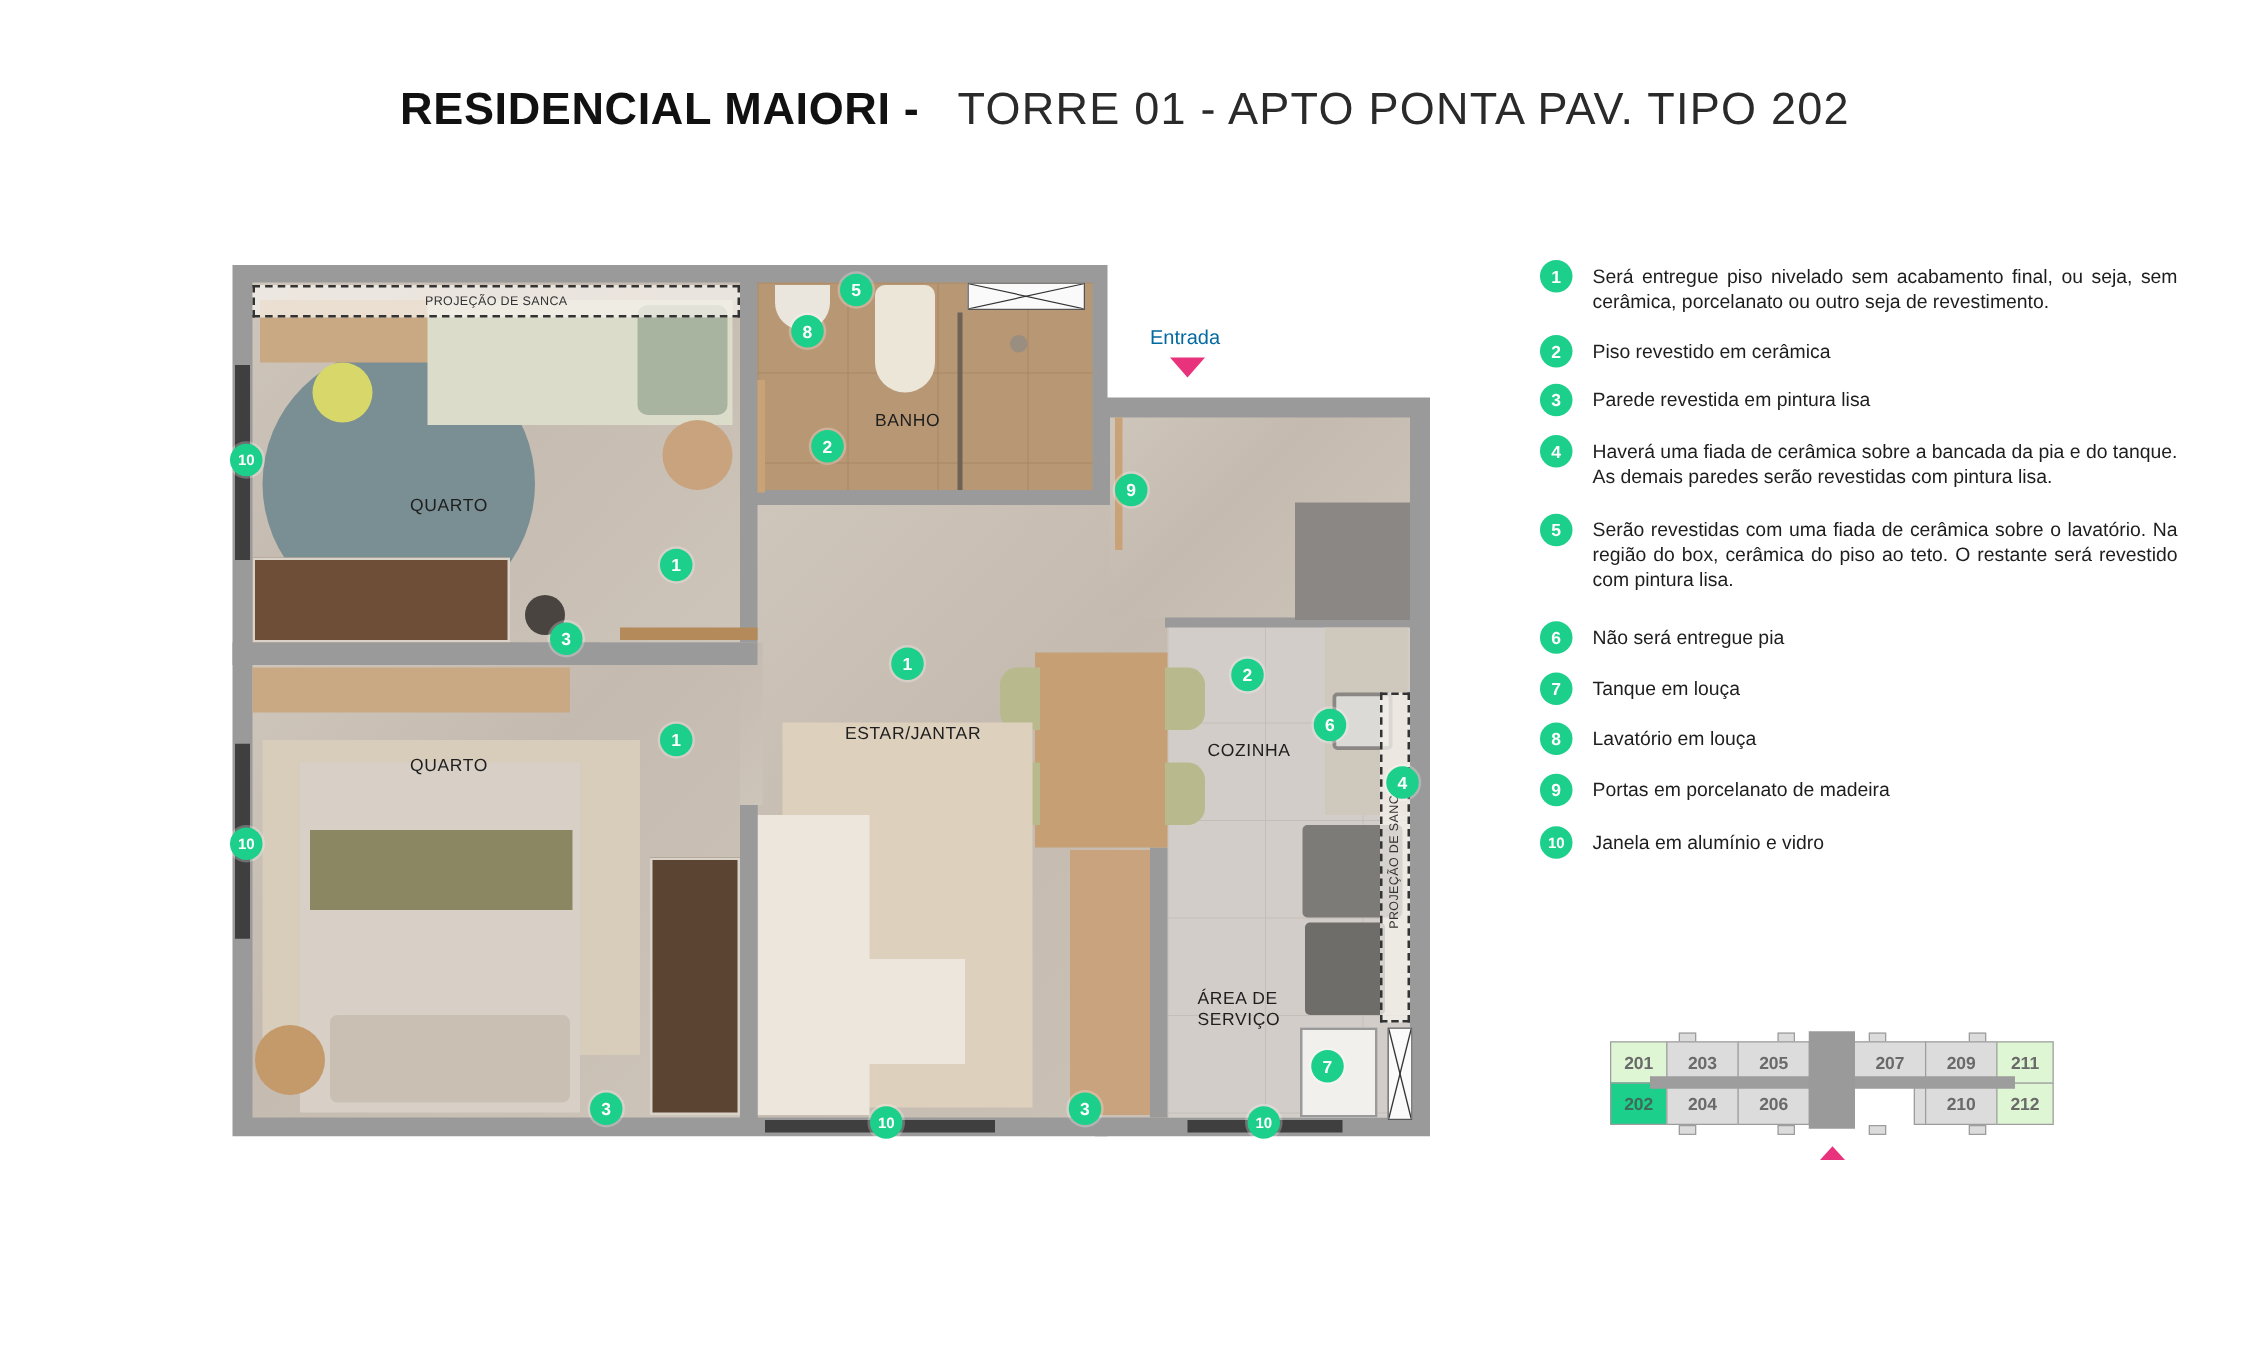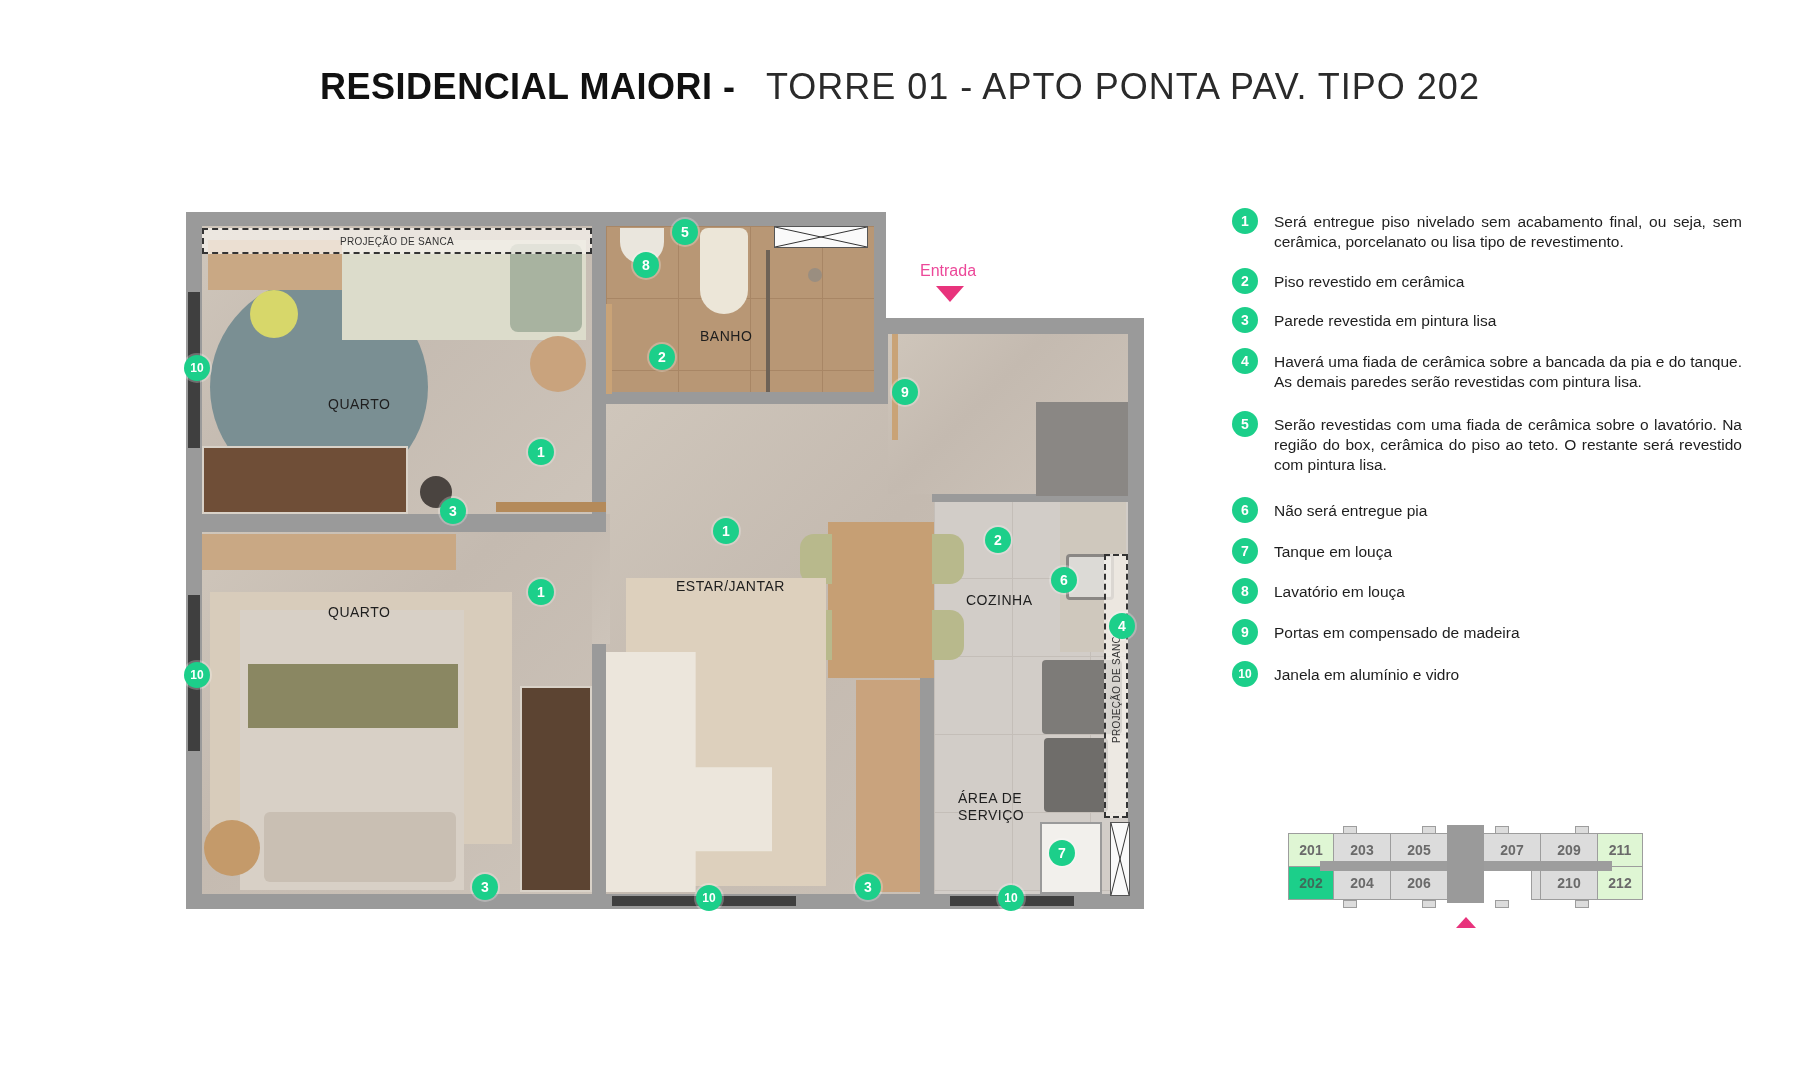--- a/index.html
+++ b/index.html
@@ -17,21 +17,21 @@
   .room-label{position:absolute;font-size:14px;letter-spacing:0.5px;color:#1e1e1e;text-align:left;line-height:17px;white-space:nowrap;}
   .marker{position:absolute;width:26px;height:26px;border-radius:50%;background:#1ccf8a;color:#fff;font-weight:700;font-size:14px;display:flex;align-items:center;justify-content:center;box-shadow:0 0 0 2px rgba(255,255,255,0.25);}
   .marker.small{font-size:12px;}
   .furn{position:absolute;}
   .sanca{position:absolute;border:2px dashed #333;background:rgba(245,242,236,0.75);font-size:10px;color:#333;display:flex;align-items:center;justify-content:center;letter-spacing:0.3px;}
   .xbox{position:absolute;background:#fafafa;border:1px solid #555;}
   .xbox svg{width:100%;height:100%;display:block;}
   .window{position:absolute;background:#3f3f3f;}
   .door{position:absolute;background:#c9a377;}
   
-  .entrada{position:absolute;font-size:16px;color:#ec4899;}
+  .entrada{position:absolute;font-size:16px;color:#0369a1;}
   .tri-down{position:absolute;width:0;height:0;border-left:14px solid transparent;border-right:14px solid transparent;border-top:16px solid #e8337c;}
   .tri-up{position:absolute;width:0;height:0;border-left:10px solid transparent;border-right:10px solid transparent;border-bottom:11px solid #e8337c;}
   
   .legend{position:absolute;left:1232px;top:212px;width:510px;}
   .leg-item{position:absolute;left:0;width:510px;display:flex;align-items:flex-start;}
   .leg-item .marker{position:static;flex:0 0 26px;margin-right:16px;margin-top:-4px;}
   .leg-text{font-size:15.5px;line-height:20px;color:#1e1e1e;text-align:justify;}
   
   .mm-cell{position:absolute;background:#dcdcdc;border:1px solid #9d9d9d;font-size:14px;font-weight:700;color:#6a6a6a;display:flex;align-items:center;justify-content:center;box-sizing:border-box;}
   .mm-cell.end{background:#dff6d4;}
@@ -159,21 +159,21 @@
   <div class="marker" style="left:472px;top:874px;">3</div>
   <div class="marker small" style="left:696px;top:885px;">10</div>
   <div class="marker" style="left:855px;top:874px;">3</div>
   <div class="marker" style="left:1049px;top:840px;">7</div>
   <div class="marker small" style="left:998px;top:885px;">10</div>
 </div>
 
 <div class="legend">
   <div class="leg-item" style="top:0px;">
     <div class="marker">1</div>
-    <div class="leg-text">Será entregue piso nivelado sem acabamento final, ou seja, sem cerâmica, porcelanato ou lisa tipo de revestimento.</div>
+    <div class="leg-text">Será entregue piso nivelado sem acabamento final, ou seja, sem cerâmica, porcelanato ou outro seja de revestimento.</div>
   </div>
   <div class="leg-item" style="top:60px;">
     <div class="marker">2</div>
     <div class="leg-text">Piso revestido em cerâmica</div>
   </div>
   <div class="leg-item" style="top:99px;">
     <div class="marker">3</div>
     <div class="leg-text">Parede revestida em pintura lisa</div>
   </div>
   <div class="leg-item" style="top:140px;">
@@ -191,21 +191,21 @@
   <div class="leg-item" style="top:330px;">
     <div class="marker">7</div>
     <div class="leg-text">Tanque em louça</div>
   </div>
   <div class="leg-item" style="top:370px;">
     <div class="marker">8</div>
     <div class="leg-text">Lavatório em louça</div>
   </div>
   <div class="leg-item" style="top:411px;">
     <div class="marker">9</div>
-    <div class="leg-text">Portas em compensado de madeira</div>
+    <div class="leg-text">Portas em porcelanato de madeira</div>
   </div>
   <div class="leg-item" style="top:453px;">
     <div class="marker small">10</div>
     <div class="leg-text">Janela em alumínio e vidro</div>
   </div>
 </div>
 
 <div>
 
   <div class="mm-nub" style="left:1343px;top:826px;width:14px;height:8px;"></div>

